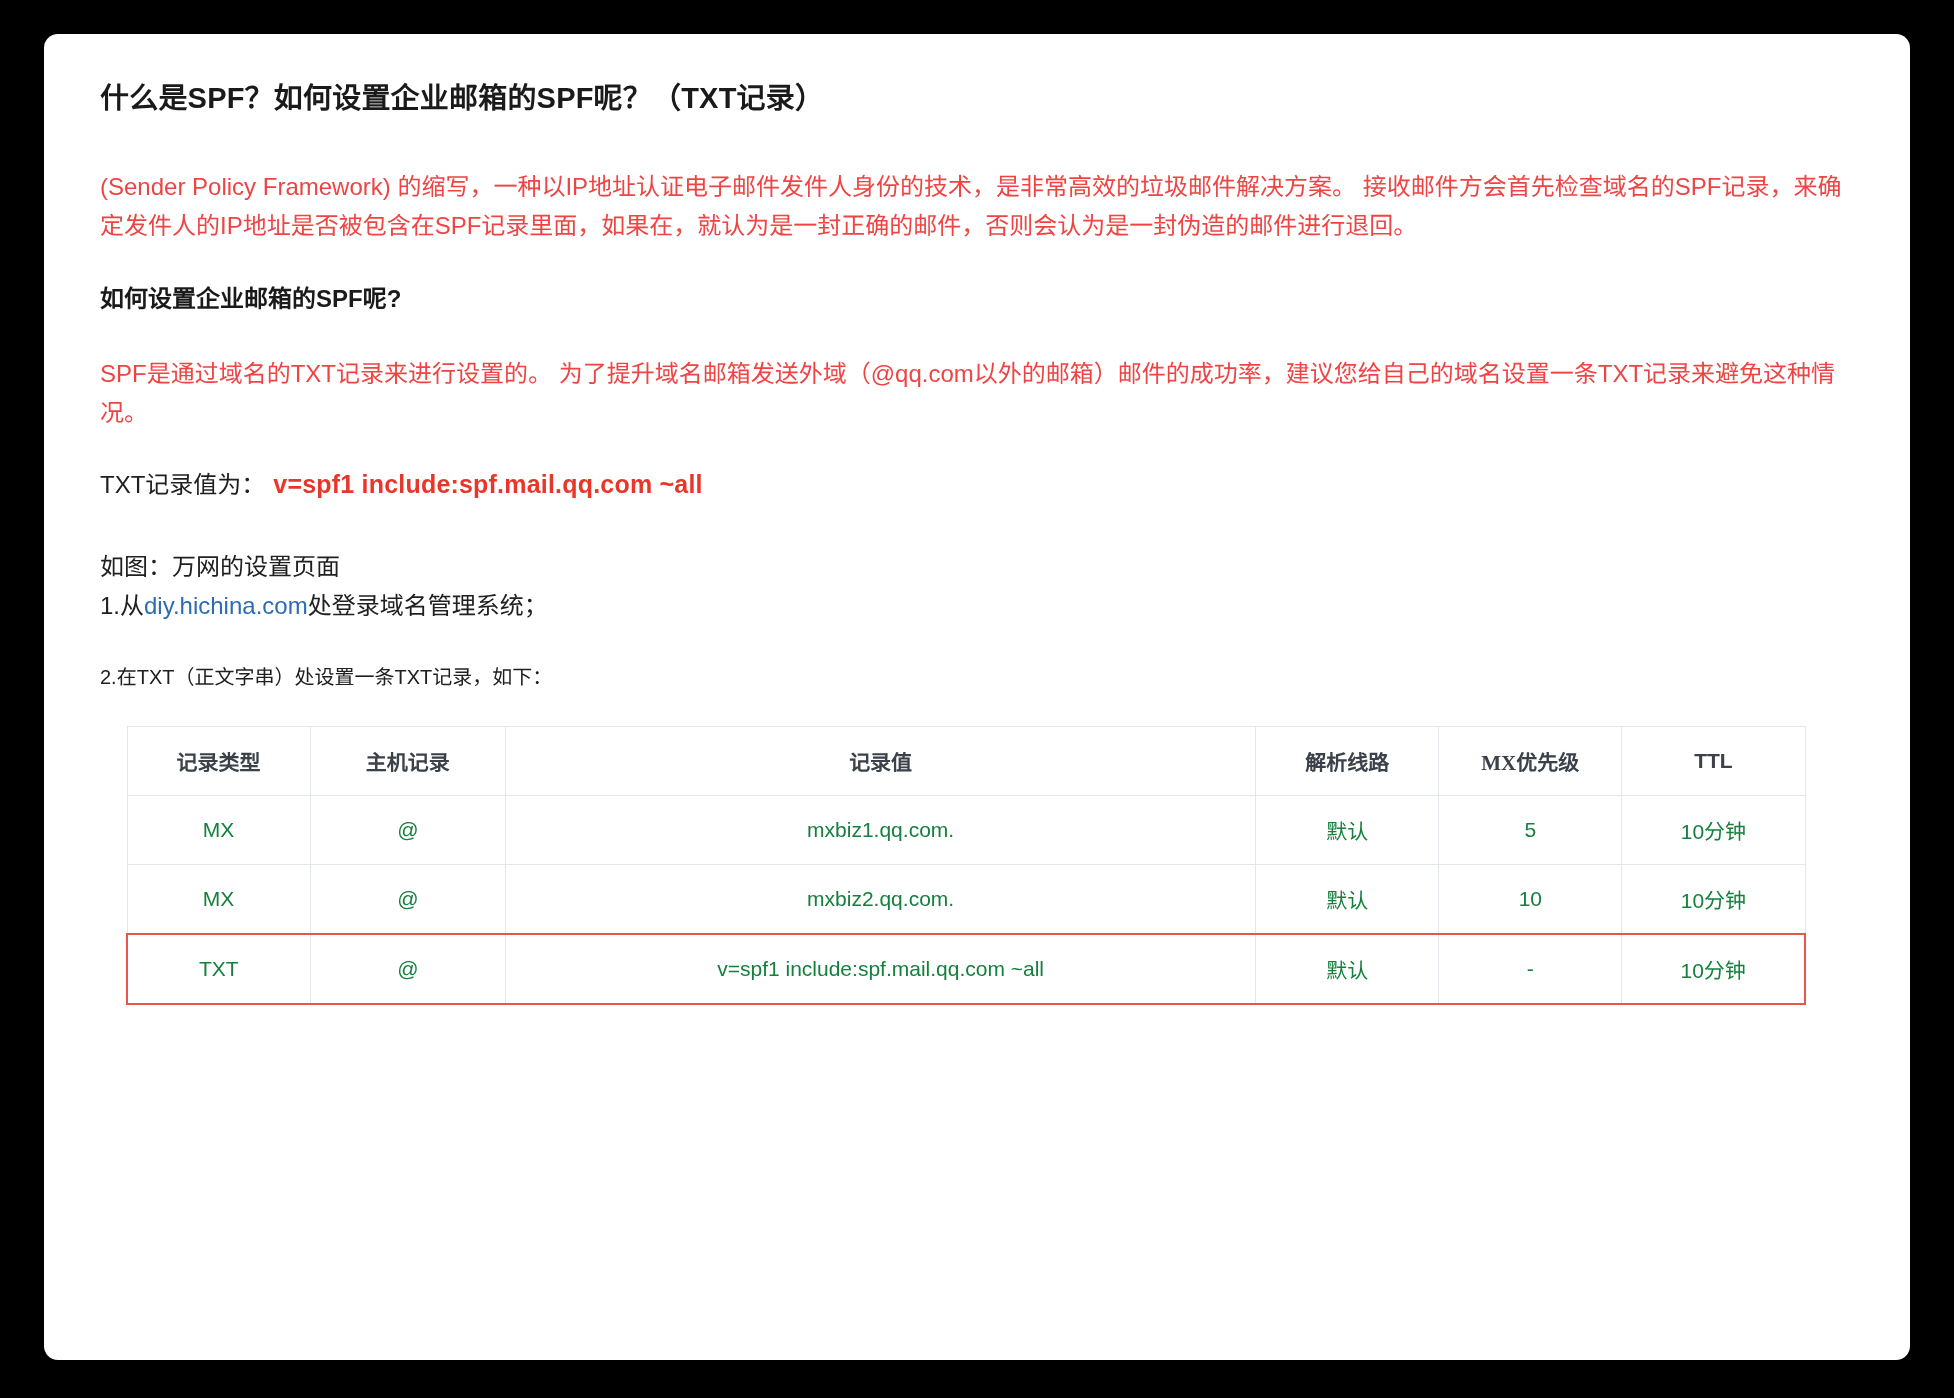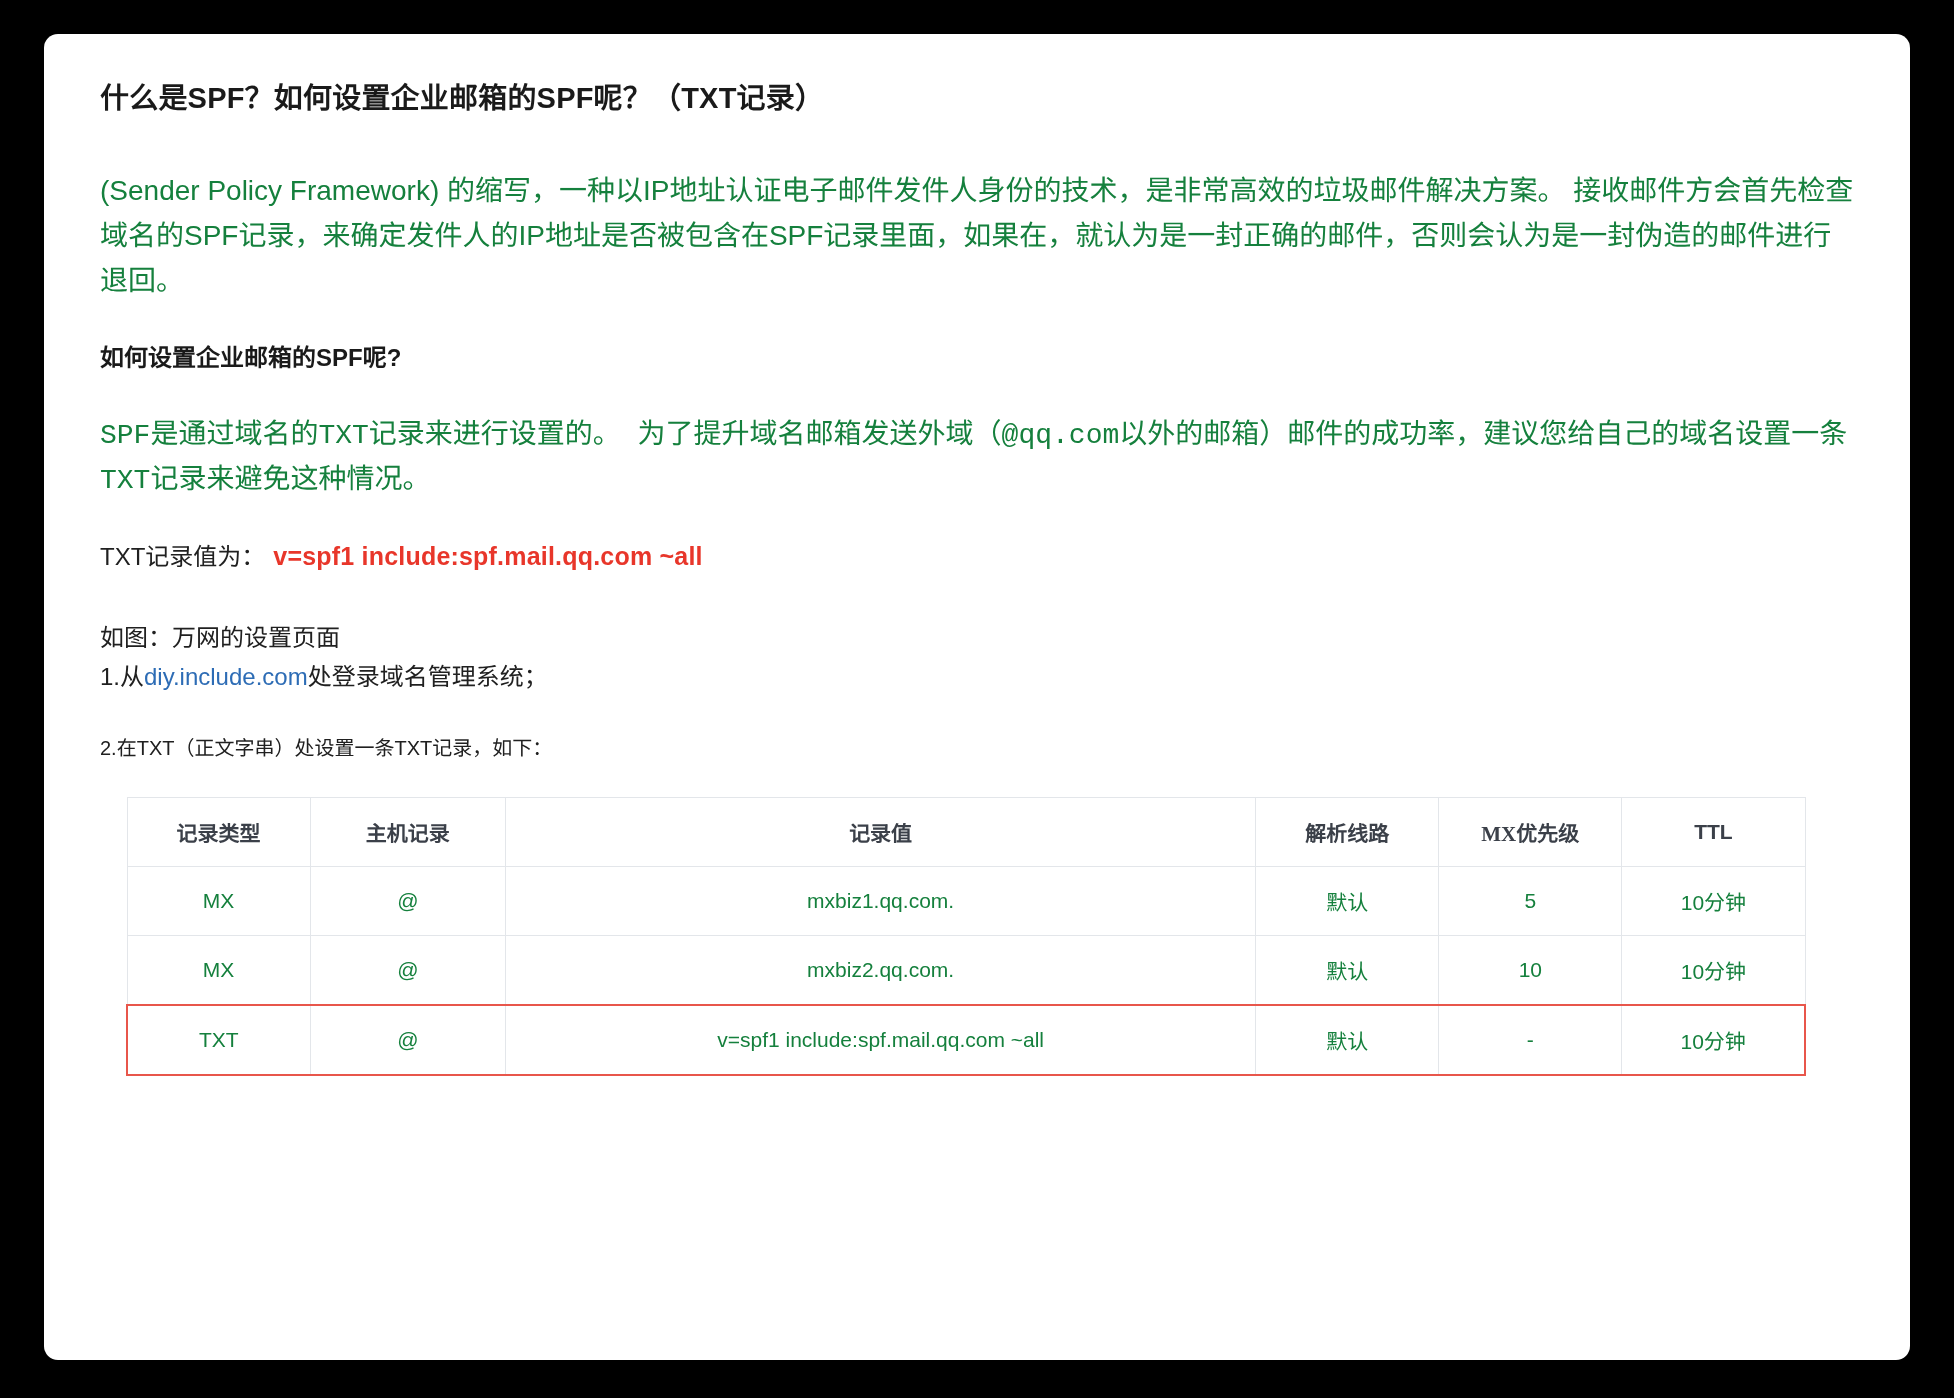--- a/index.html
+++ b/index.html
@@ -35,27 +35,27 @@
     line-height: 1.3;
   }
   .section-heading {
     font-size: 24px;
     font-weight: bold;
     color: #1a1a1a;
     margin: 0 0 40px 0;
     line-height: 1.3;
   }
   .para {
-    font-size: 28px;
-    color: #15803d;
+    font-size: 24px;
+    color: #ef4444;
     line-height: 1.62;
     margin: 0 0 38px 0;
     max-width: 1770px;
   }
-  .para.tight { margin-bottom: 34px; font-family: Liberation Mono, monospace; }
+  .para.tight { margin-bottom: 34px; }
   .txt-record-line {
     font-size: 24px;
     color: #202020;
     margin: 0 0 44px 0;
     line-height: 1.5;
   }
   .txt-record-value {
     color: #e8362a;
     font-weight: bold;
     font-size: 25px;
@@ -127,21 +127,21 @@
     <h2 class="section-heading">如何设置企业邮箱的SPF呢?</h2>
 
     <p class="para tight">SPF是通过域名的TXT记录来进行设置的。 为了提升域名邮箱发送外域（@qq.com以外的邮箱）邮件的成功率，建议您给自己的域名设置一条TXT记录来避免这种情况。</p>
 
     <p class="txt-record-line">
       <span>TXT记录值为：</span><span class="txt-record-value">v=spf1 include:spf.mail.qq.com ~all</span>
     </p>
 
     <p class="steps">
       <span>如图：万网的设置页面</span><br>
-      <span>1.从</span><a class="link" href="#">diy.include.com</a><span>处登录域名管理系统；</span>
+      <span>1.从</span><a class="link" href="#">diy.hichina.com</a><span>处登录域名管理系统；</span>
     </p>
 
     <p class="step2">2.在TXT（正文字串）处设置一条TXT记录，如下：</p>
 
     <table class="dns-table">
       <thead>
         <tr>
           <th class="col-type">记录类型</th>
           <th class="col-host">主机记录</th>
           <th class="col-value">记录值</th>

